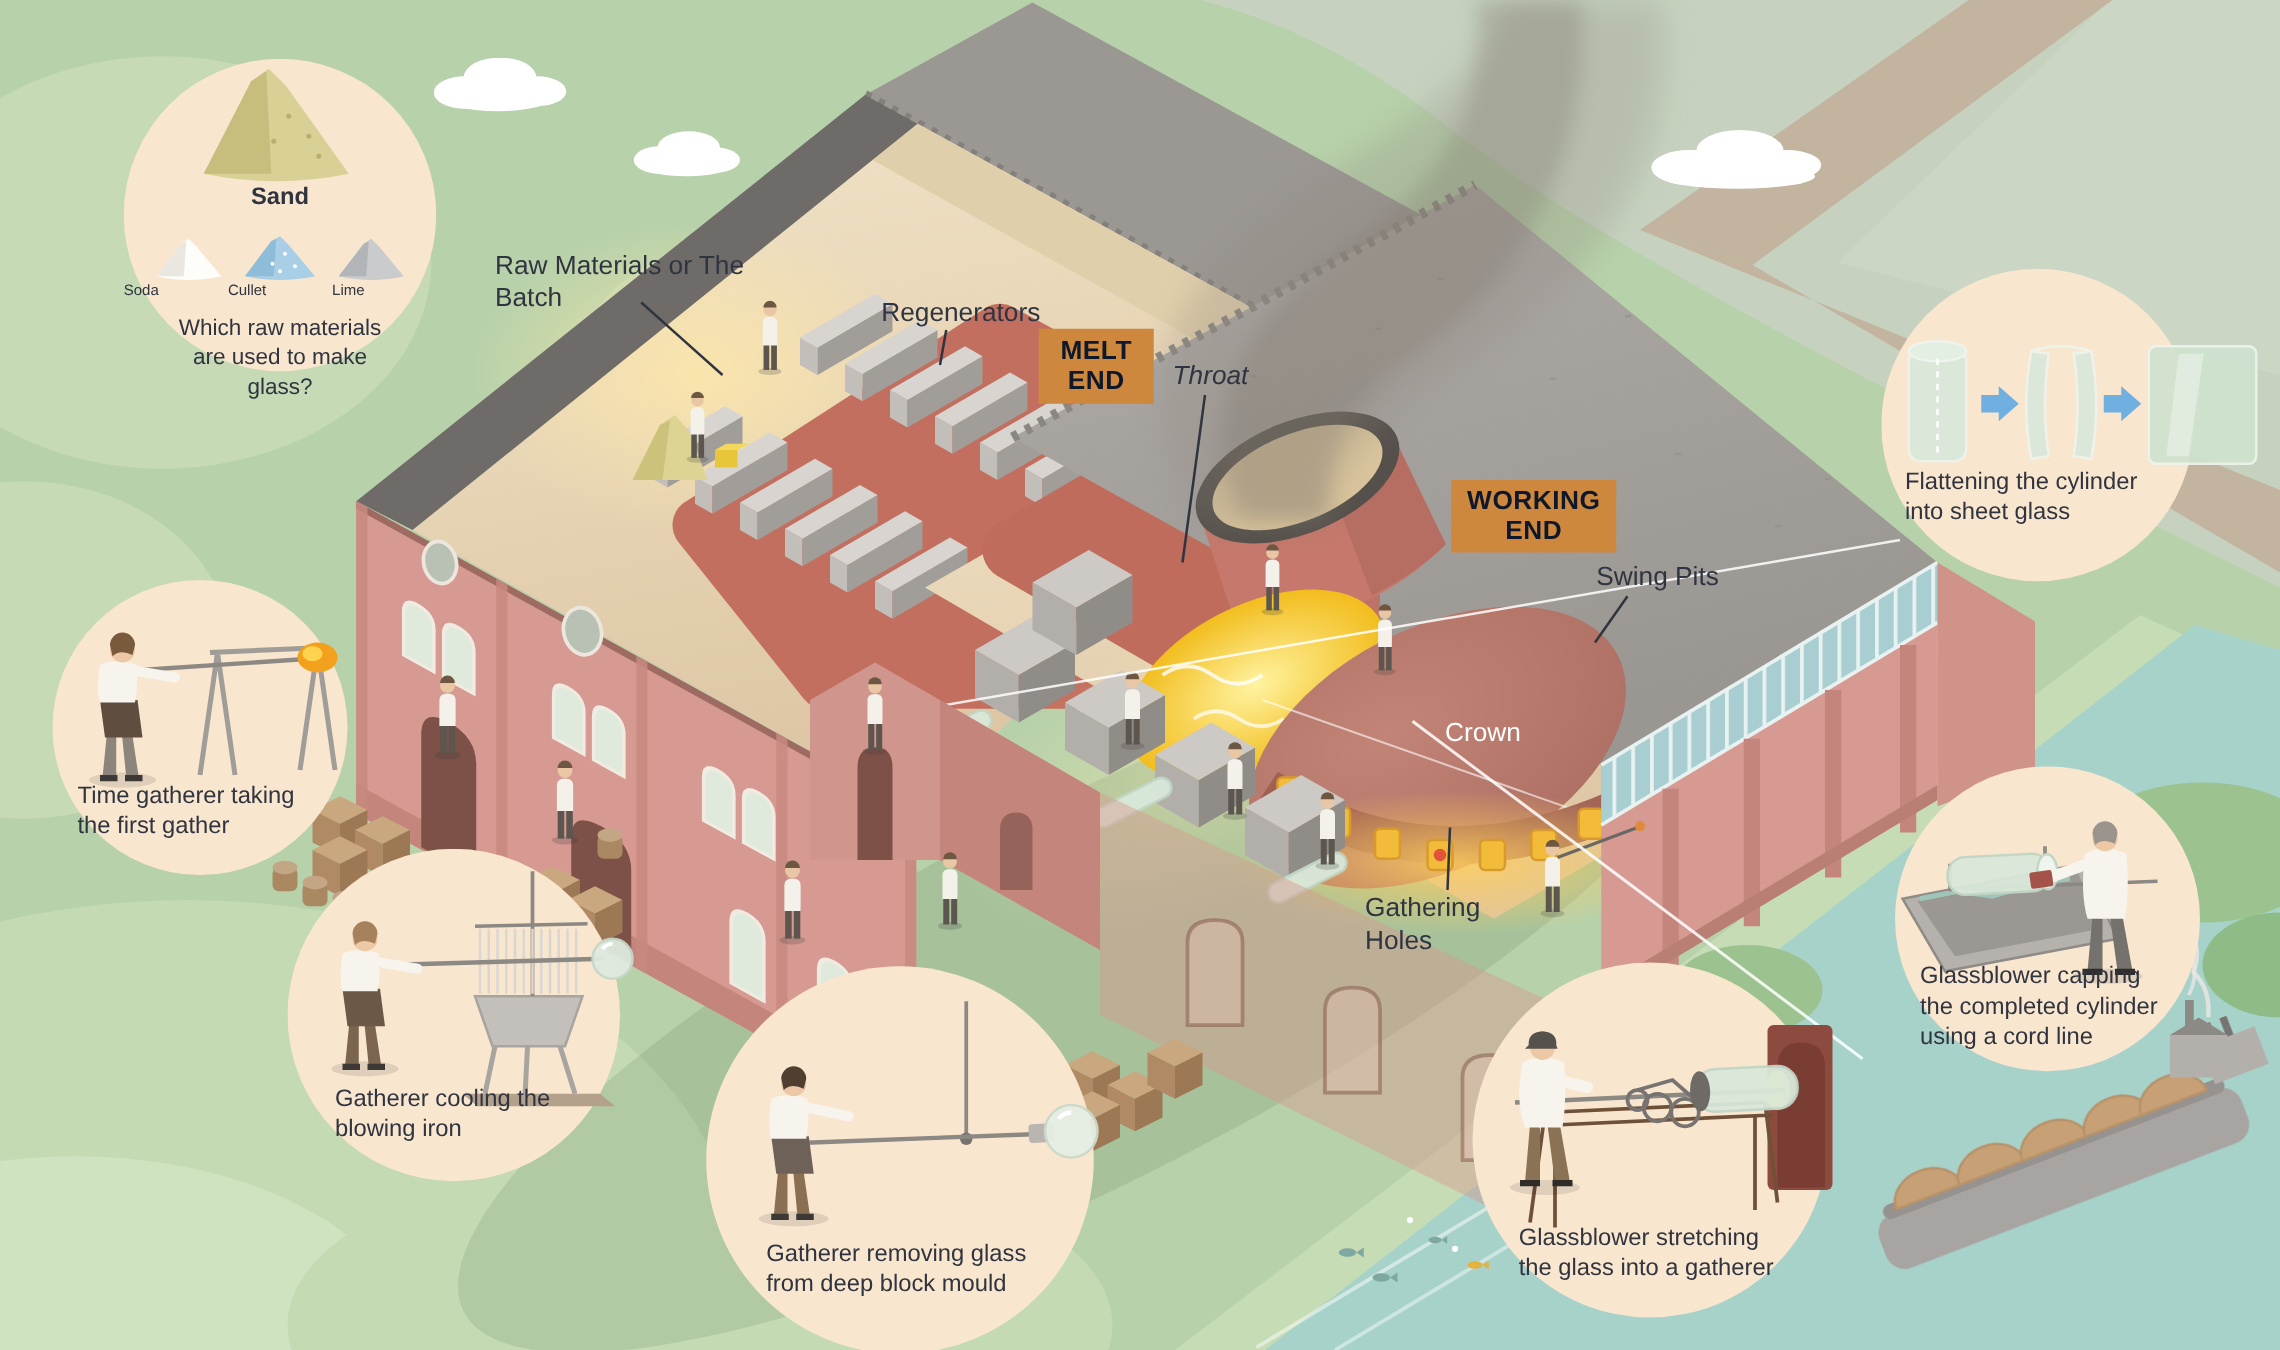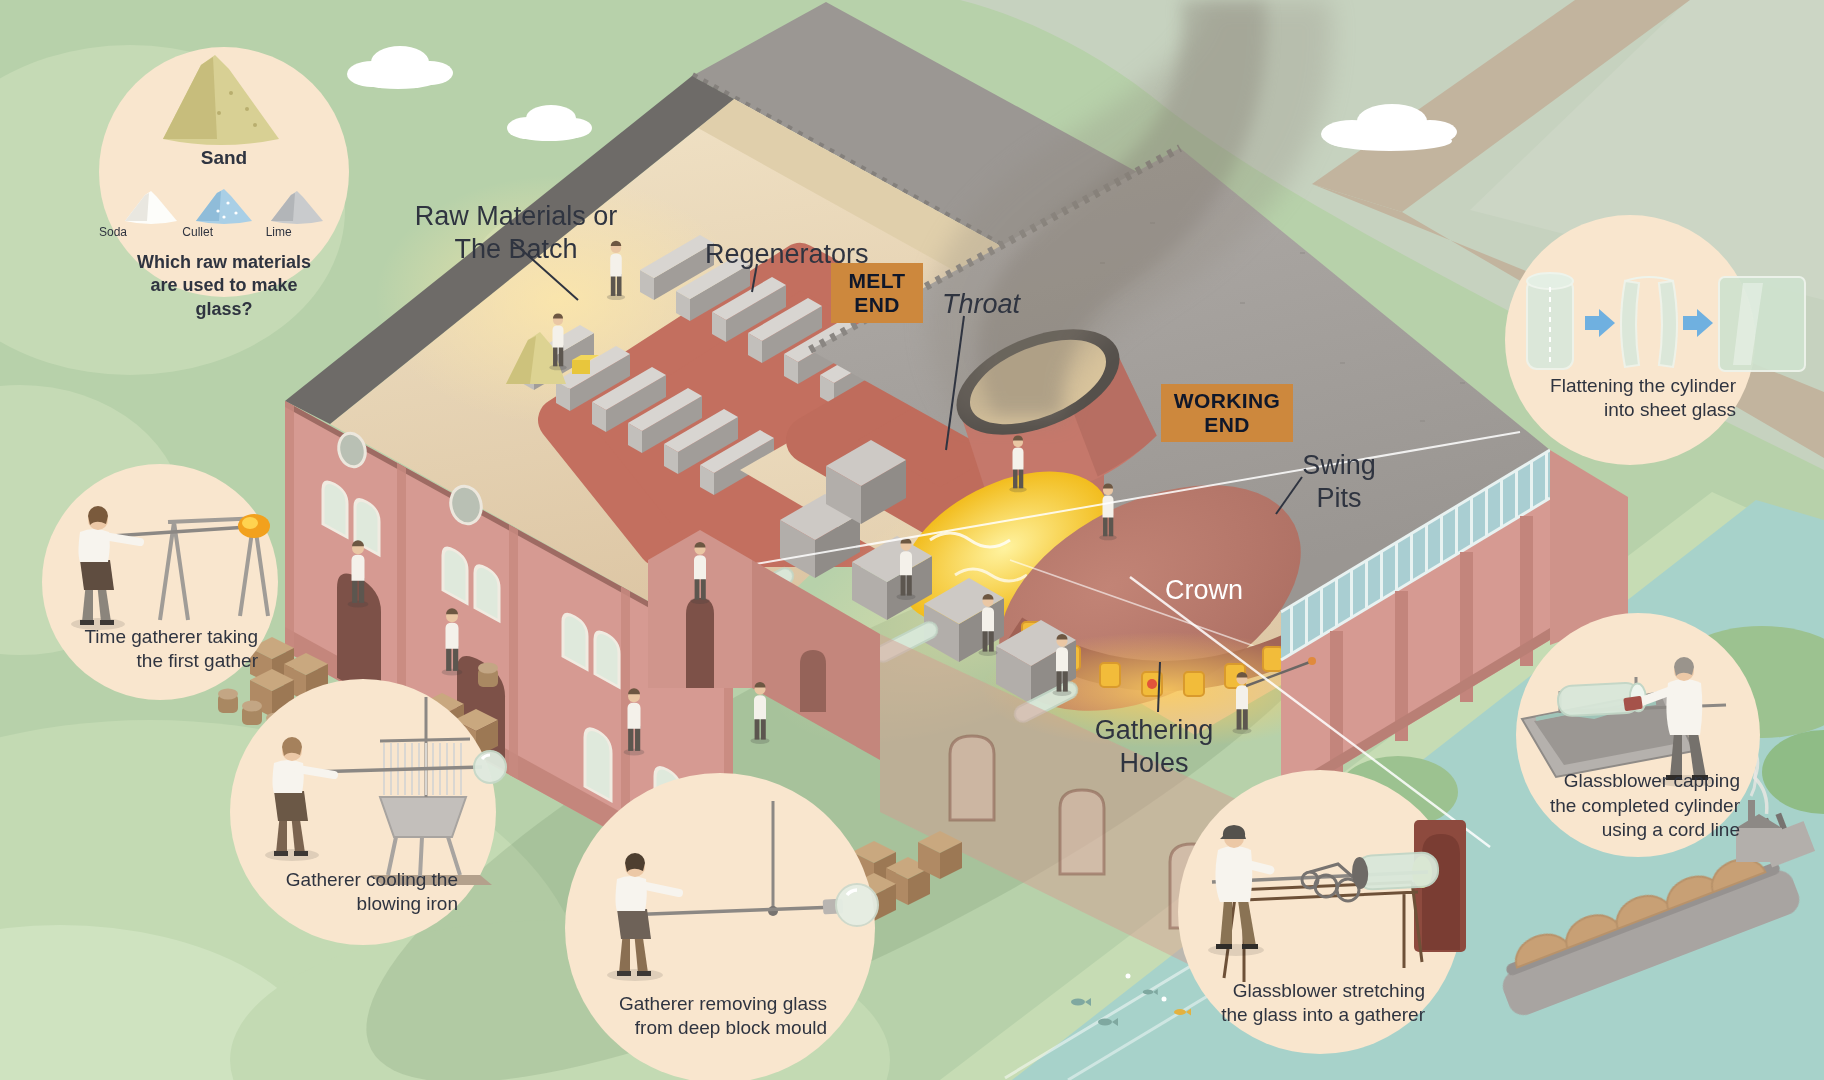--- a/index.html
+++ b/index.html
@@ -1,34 +1,34 @@
 <!DOCTYPE html>
 <html style="--grass: #b7d1aa; --water: #a7d2ca; --callout-bg: #f9e6ce; --badge-orange: #cd883d; --label-ink: #2f3440; --brick: #d69a92; --roof-dark: #6e6b68; --roof-light: #a8a4a0; --furnace-red: #bf6c5c; --crown-red: #b4756a; --molten-yellow: #f7cf2e; --glass-green: #d9e8da; --arrow-blue: #6fb0e0;"><head>
 <meta charset="utf-8">
 <style>
   html,body{margin:0;padding:0;background:#889;}
   .scene{position:relative;width:1824px;height:1080px;overflow:hidden;
          background:var(--grass,#b7d1aa);font-family:"Liberation Sans",sans-serif;}
   .scene svg.bg{position:absolute;left:0;top:0;}
-  .flabel{position:absolute;font-size:27px;font-weight:500;color:var(--label-ink,#2f3440);
-          line-height:1.22;text-align:center;}
+  .flabel{position:absolute;font-size:21px;font-weight:500;color:var(--label-ink,#2f3440);
+          line-height:1.22;text-align:left;}
   .flabel.white{color:#ffffff;}
   .badge{position:absolute;background:var(--badge-orange,#cd883d);color:#0f172a;font-weight:700;
          font-size:21px;line-height:1.15;display:flex;align-items:center;justify-content:center;
          text-align:center;letter-spacing:.4px;padding:4px 6px;box-sizing:border-box;}
   .callout{position:absolute;border-radius:50%;background:var(--callout-bg,#f9e6ce);}
   .callout>svg{position:absolute;left:0;top:0;overflow:visible;}
   .caption{position:absolute;left:50%;transform:translateX(-50%);font-size:19px;font-weight:500;
-           color:var(--label-ink,#2f3440);line-height:1.3;text-align:right;}
+           color:var(--label-ink,#2f3440);line-height:1.3;text-align:left;}
   .mat-label{position:absolute;font-size:19px;font-weight:700;color:var(--label-ink,#2f3440);
              text-align:center;}
   .mat-row{position:absolute;left:0;top:178px;width:100%;display:flex;}
   .mat-row span{flex:1;text-align:left;font-size:12px;font-weight:500;color:var(--label-ink,#2f3440);}
   .question{position:absolute;left:50%;transform:translateX(-50%);width:190px;top:204px;margin:0;
-            font-size:18px;font-weight:700;color:var(--label-ink,#2f3440);text-align:center;line-height:1.3;}
+            font-size:18px;font-weight:400;color:var(--label-ink,#2f3440);text-align:center;line-height:1.3;}
 </style>
 </head>
 <body>
 
 <div class="scene">
 
 <svg class="bg" width="1824" height="1080" viewBox="0 0 1824 1080">
   <defs>
     <linearGradient id="floorG" x1="0" y1="0" x2="0.25" y2="1">
       <stop offset="0" stop-color="#f2e4c8"></stop>

